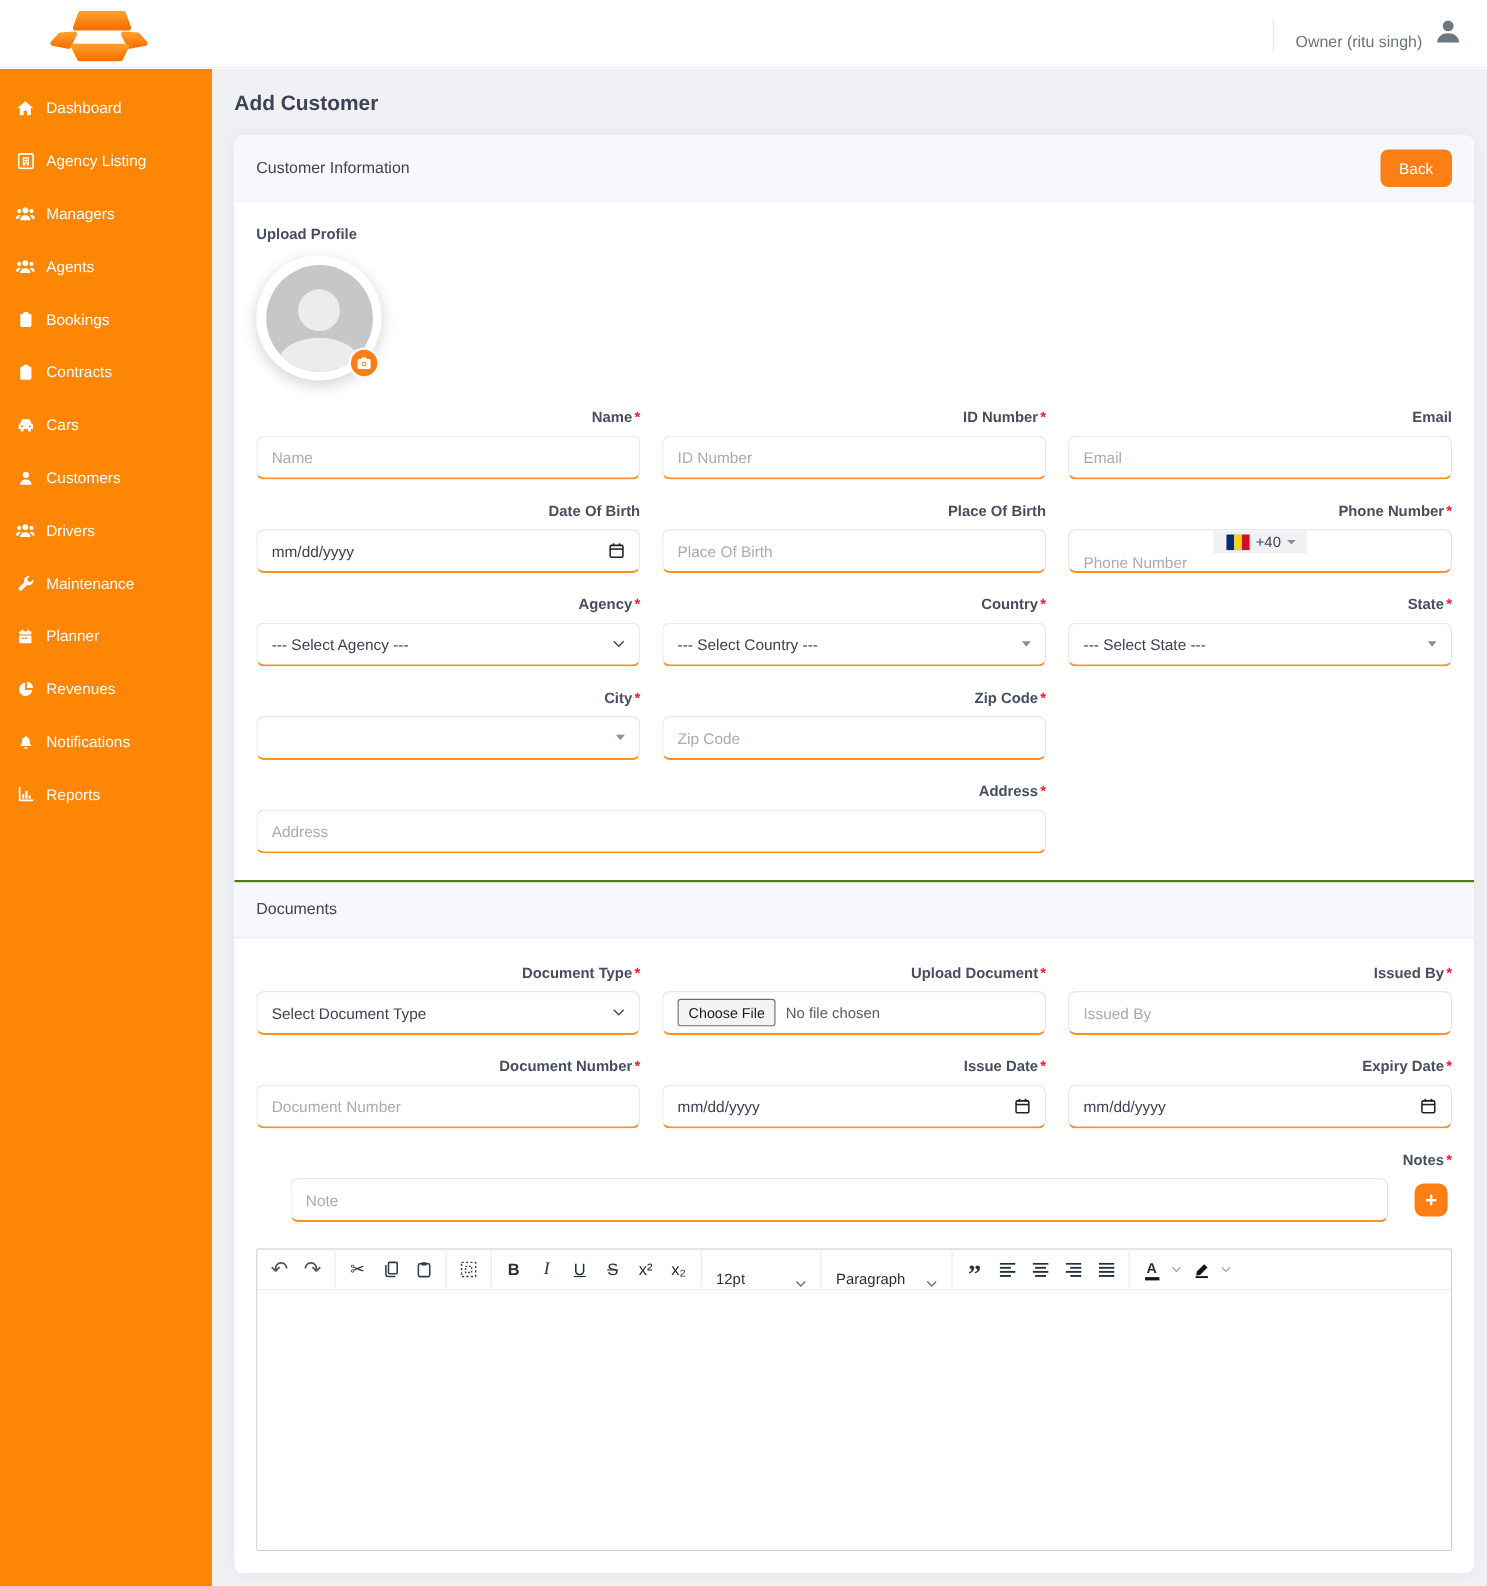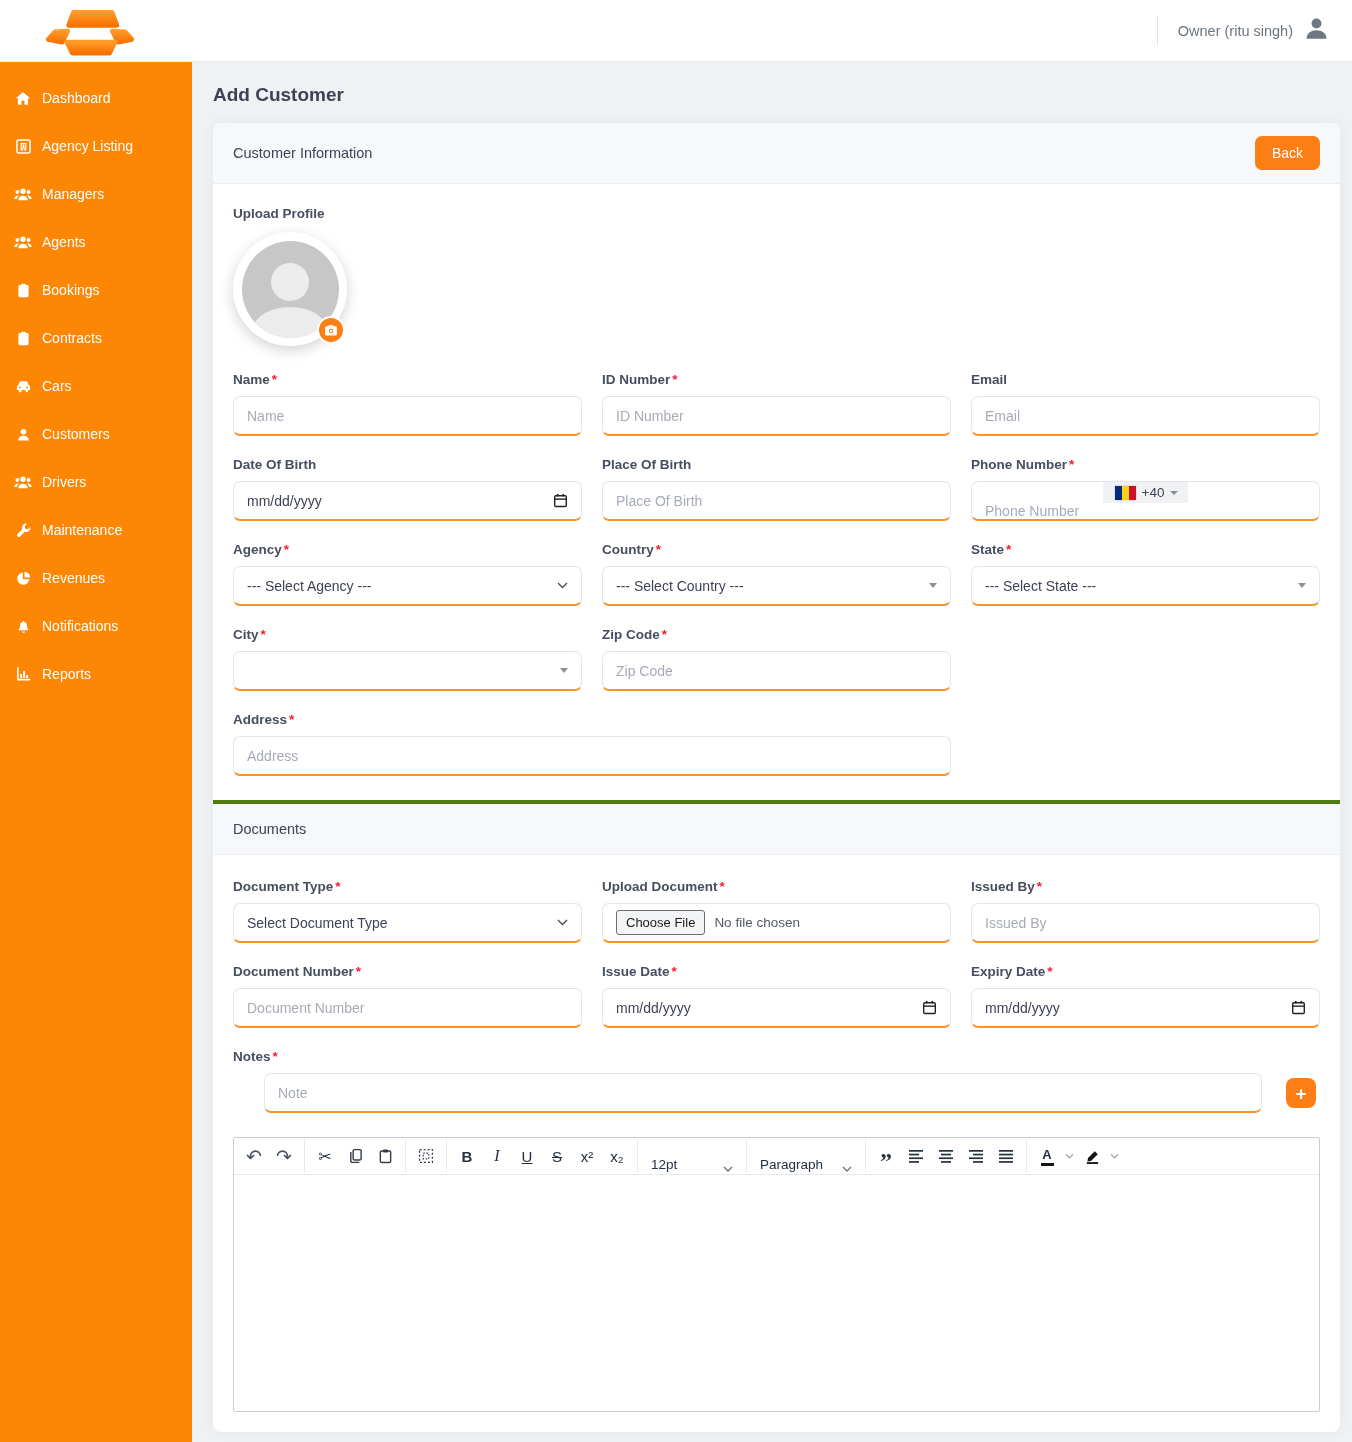--- a/index.html
+++ b/index.html
@@ -1,41 +1,41 @@
 <!DOCTYPE html>
 <html><head>
 <meta charset="utf-8">
 <style>
   * { margin:0; padding:0; box-sizing:border-box; }
   html,body { width:1352px; height:1442px; overflow:hidden; font-family:"Liberation Sans", sans-serif; background:#eff1f4; }
 
   
   .topbar { position:fixed; top:0; left:0; width:1352px; height:62px; background:#fff; border-bottom:1px solid #e9ebee; display:flex; align-items:center; justify-content:space-between; z-index:20; }
   .logo-wrap { padding-left:34px; display:flex; align-items:center; }
-  .topbar-right { display:flex; align-items:center; padding-right:22px; }
+  .topbar-right { display:flex; align-items:flex-end; padding-right:22px; }
   .topbar-divider { width:1px; height:30px; background:#e4e6ea; margin-right:20px; }
   .user-label { font-size:14.5px; color:#6c757d; margin-right:10px; }
 
   
   .sidebar { position:fixed; top:62px; left:0; width:192px; height:1380px; background:#fd8605; padding-top:12px; z-index:10; }
   .side-item { display:flex; align-items:center; gap:10px; padding:16px 14px; color:#fff; font-size:14px; cursor:pointer; }
   .side-item .ic { width:18px; display:flex; justify-content:center; align-items:center; flex:0 0 18px; }
   .side-item svg { display:block; }
 
   
   .main { position:absolute; top:62px; left:192px; width:1160px; padding:22px 12px 0 21px; }
   .page-title { font-size:19px; font-weight:bold; color:#3f4254; margin-bottom:17px; }
 
   .card { background:#fff; border-radius:8px; box-shadow:0 0 14px rgba(76,87,125,.06); overflow:hidden; }
   .card-header { display:flex; align-items:center; justify-content:space-between; background:#f7f8fb; border-bottom:1px solid #ebedf3; padding:13px 20px; min-height:58px; }
   .section-title { font-size:14.5px; font-weight:normal; color:#3f4254; }
   .btn-orange { background:#fd7e14; color:#fff; border:none; border-radius:7px; font-size:14px; padding:9px 17px; cursor:pointer; font-family:"Liberation Sans", sans-serif; }
   .card-body { padding:20px; }
 
-  .mini-label { font-size:13.5px; font-weight:bold; color:#464e5f; }
+  .mini-label { font-size:13.5px; font-weight:bold; color:#464e5f;text-align:right; }
   .req { color:#f01e2c; margin-left:2px; font-weight:bold; }
 
   
   .avatar-block { margin:10px 0 26px 0; position:relative; width:120px; }
   .avatar-ring { width:114px; height:114px; border-radius:50%; background:#fff; box-shadow:0 4px 14px rgba(0,0,0,.18); display:flex; align-items:center; justify-content:center; margin-top:10px; }
   .avatar-circle { width:97px; height:97px; border-radius:50%; background:#c7c7c7; position:relative; overflow:hidden; }
   .avatar-head { position:absolute; left:50%; top:22px; transform:translateX(-50%); width:38px; height:38px; border-radius:50%; background:#ececec; }
   .avatar-body { position:absolute; left:50%; top:66px; transform:translateX(-50%); width:74px; height:46px; border-radius:50% 50% 0 0; background:#ececec; }
   .camera-badge { position:absolute; right:8px; bottom:2px; width:28px; height:28px; border-radius:50%; background:#fd7e14; border:2px solid #fff; display:flex; align-items:center; justify-content:center; cursor:pointer; }
 
@@ -64,21 +64,21 @@
   
   .file-btn { font-size:13px; color:#1b1b1b; background:#f3f4f6; border:1px solid #6d6d6d; border-radius:3px; padding:4px 9px; margin-right:9px; cursor:pointer; white-space:nowrap; }
   .file-status { font-size:13.5px; color:#565b63; }
 
   
   .notes-row { display:flex; align-items:center; margin-bottom:24px;padding-left:31px; }
   .notes-row .ctl { flex:0 0 998px; }
   .add-btn { width:30px; height:30px; border-radius:8px; background:#fd7e14; color:#fff; border:none; font-size:19px; font-weight:bold; line-height:1; margin-left:24px; cursor:pointer; display:flex; align-items:center; justify-content:center; }
 
   
-  .strip { margin:0 -20px; background:#f7f8fb; border-top:4px solid #4d7c0f; border-bottom:1px solid #ebedf3; padding:16px 20px; }
+  .strip { margin:0 -20px; background:#f7f8fb; border-top:2px solid #4d7c0f; border-bottom:1px solid #ebedf3; padding:16px 20px; }
   .doc-grid { padding-top:24px; }
 
   
   .editor { margin-top:21px; border:1px solid #c9ccd1; border-radius:2px; background:#fff; }
   .ed-toolbar { display:flex; align-items:stretch; border-bottom:1px solid #e6e8ea; padding:2px 0; }
   .ed-group { display:flex; align-items:center; padding:0 5px; border-right:1px solid #e6e8ea; }
   .ed-group:last-child { border-right:none; }
   .ed-btn { min-width:30px; height:32px; display:flex; align-items:center; justify-content:center; border-radius:3px; cursor:pointer; color:#24303e; font-size:15px; background:transparent; border:none; font-family:"Liberation Sans", sans-serif; }
   .ed-btn.uarrow { font-size:19px; color:#4a5260; }
   .ed-btn.scissors { font-size:16px; }
@@ -225,20 +225,33 @@
   <div class="side-item">
     <span class="ic">
         <svg width="15" height="15" viewBox="0 0 16 16" fill="#fff">
           <path d="M15.2 4.1a4.4 4.4 0 0 1-5.9 5.2l-5 5a1.9 1.9 0 0 1-2.7-2.7l5-5A4.4 4.4 0 0 1 11.8.8L9.4 3.2l.5 2.9 2.9.5Z"></path>
         </svg>
       </span>
     <span>Maintenance</span>
   </div>
   <div class="side-item">
     <span class="ic">
+        <svg width="14" height="15" viewBox="0 0 16 16" fill="#fff">
+          <rect x="1.6" y="2.6" width="12.8" height="3.4" rx="1"></rect>
+          <rect x="1.6" y="7.2" width="12.8" height="8" rx="1"></rect>
+          <rect x="4.2" y="0.8" width="1.8" height="3.4" rx="0.6"></rect>
+          <rect x="10" y="0.8" width="1.8" height="3.4" rx="0.6"></rect>
+          <rect x="4.4" y="9.2" width="2" height="1.6" fill="#fd8605"></rect>
+          <rect x="7.6" y="9.2" width="2" height="1.6" fill="#fd8605"></rect>
+        </svg>
+      </span>
+    <span>Planner</span>
+  </div>
+  <div class="side-item">
+    <span class="ic">
         <svg width="15" height="15" viewBox="0 0 16 16" fill="#fff">
           <path d="M7.2 1.7a6.5 6.5 0 1 0 7.1 7.1H7.2Z"></path>
           <path d="M9 .9a6.8 6.8 0 0 1 6.1 6.1H9Z"></path>
         </svg>
       </span>
     <span>Revenues</span>
   </div>
   <div class="side-item">
     <span class="ic">
         <svg width="13" height="15" viewBox="0 0 16 16" fill="#fff">

